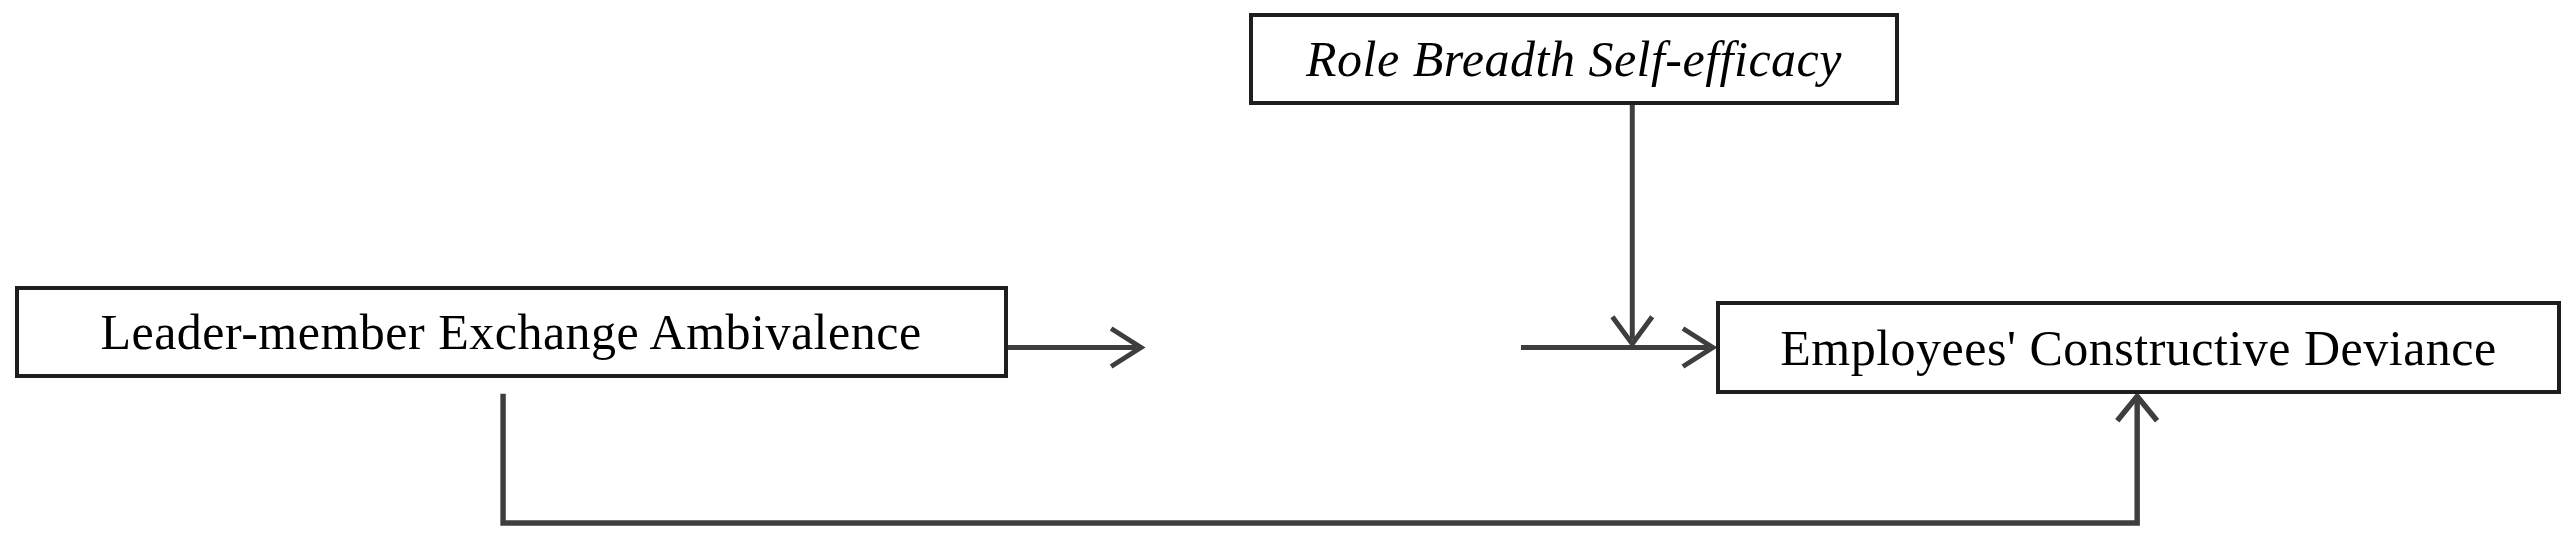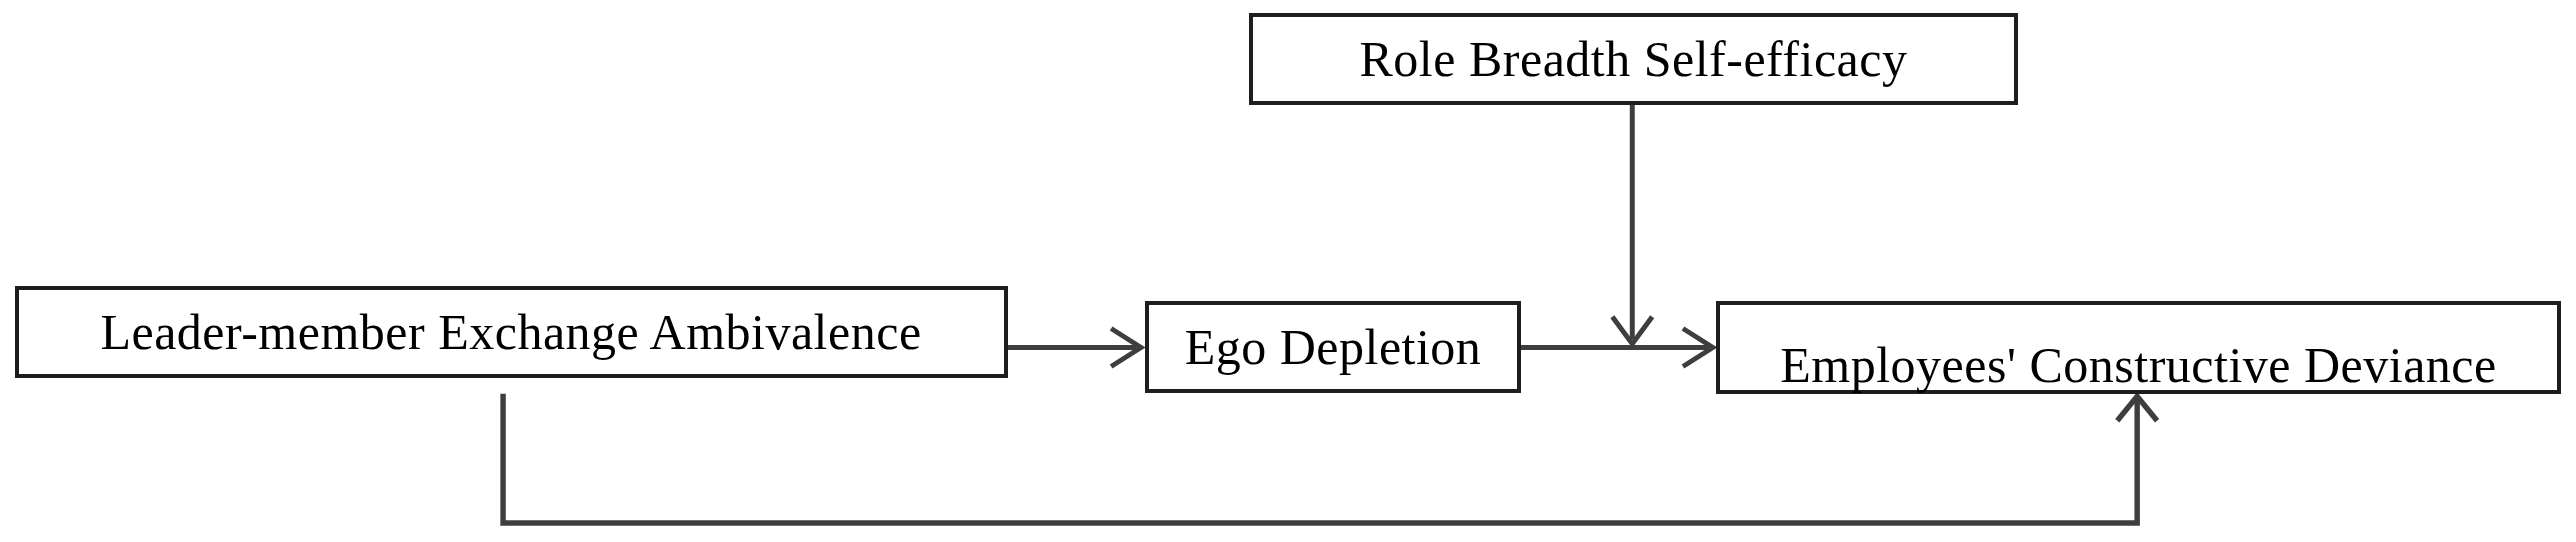--- a/index.html
+++ b/index.html
@@ -31,24 +31,24 @@
     display: flex;
     align-items: center;
     justify-content: center;
     z-index: 2;
     color: #000000;
     font-size: 50px;
     letter-spacing: 0.5px;
     white-space: nowrap;
     line-height: 1;
   }
-  .node-rbse { left: 1249px; top: 12.7px;  width: 769px;  height: 92px; }
+  .node-rbse { left: 1249px; top: 12.7px;  width: 650px;  height: 92px; font-style: italic; }
   .node-lmx  { left: 14.5px;   top: 286px; width: 993px; height: 92px; }
   .node-ego  { left: 1145px; top: 301px; width: 376px;  height: 92px; }
-  .node-ecd  { left: 1716px; top: 301px; width: 845px;  height: 93px; align-items: flex-end; }
+  .node-ecd  { left: 1716px; top: 301px; width: 845px;  height: 93px; }
   .wires path, .wires polyline {
     fill: none;
     stroke: #3e3e3e;
     stroke-width: 5.5;
   }
   .wires .thick path, .wires .thick polyline {
     stroke-width: 6;
   }
 </style>
 </head>
@@ -80,22 +80,19 @@
   </svg>
 
   <div class="node node-rbse">
     <span>Role Breadth Self-efficacy</span>
   </div>
 
   <div class="node node-lmx">
     <span>Leader-member Exchange Ambivalence</span>
   </div>
 
-  <div class="node node-ego">
-    <span>Ego Depletion</span>
-  </div>
 
   <div class="node node-ecd">
     <span>Employees' Constructive Deviance</span>
   </div>
 
 </div>
 
 
 </body></html>

